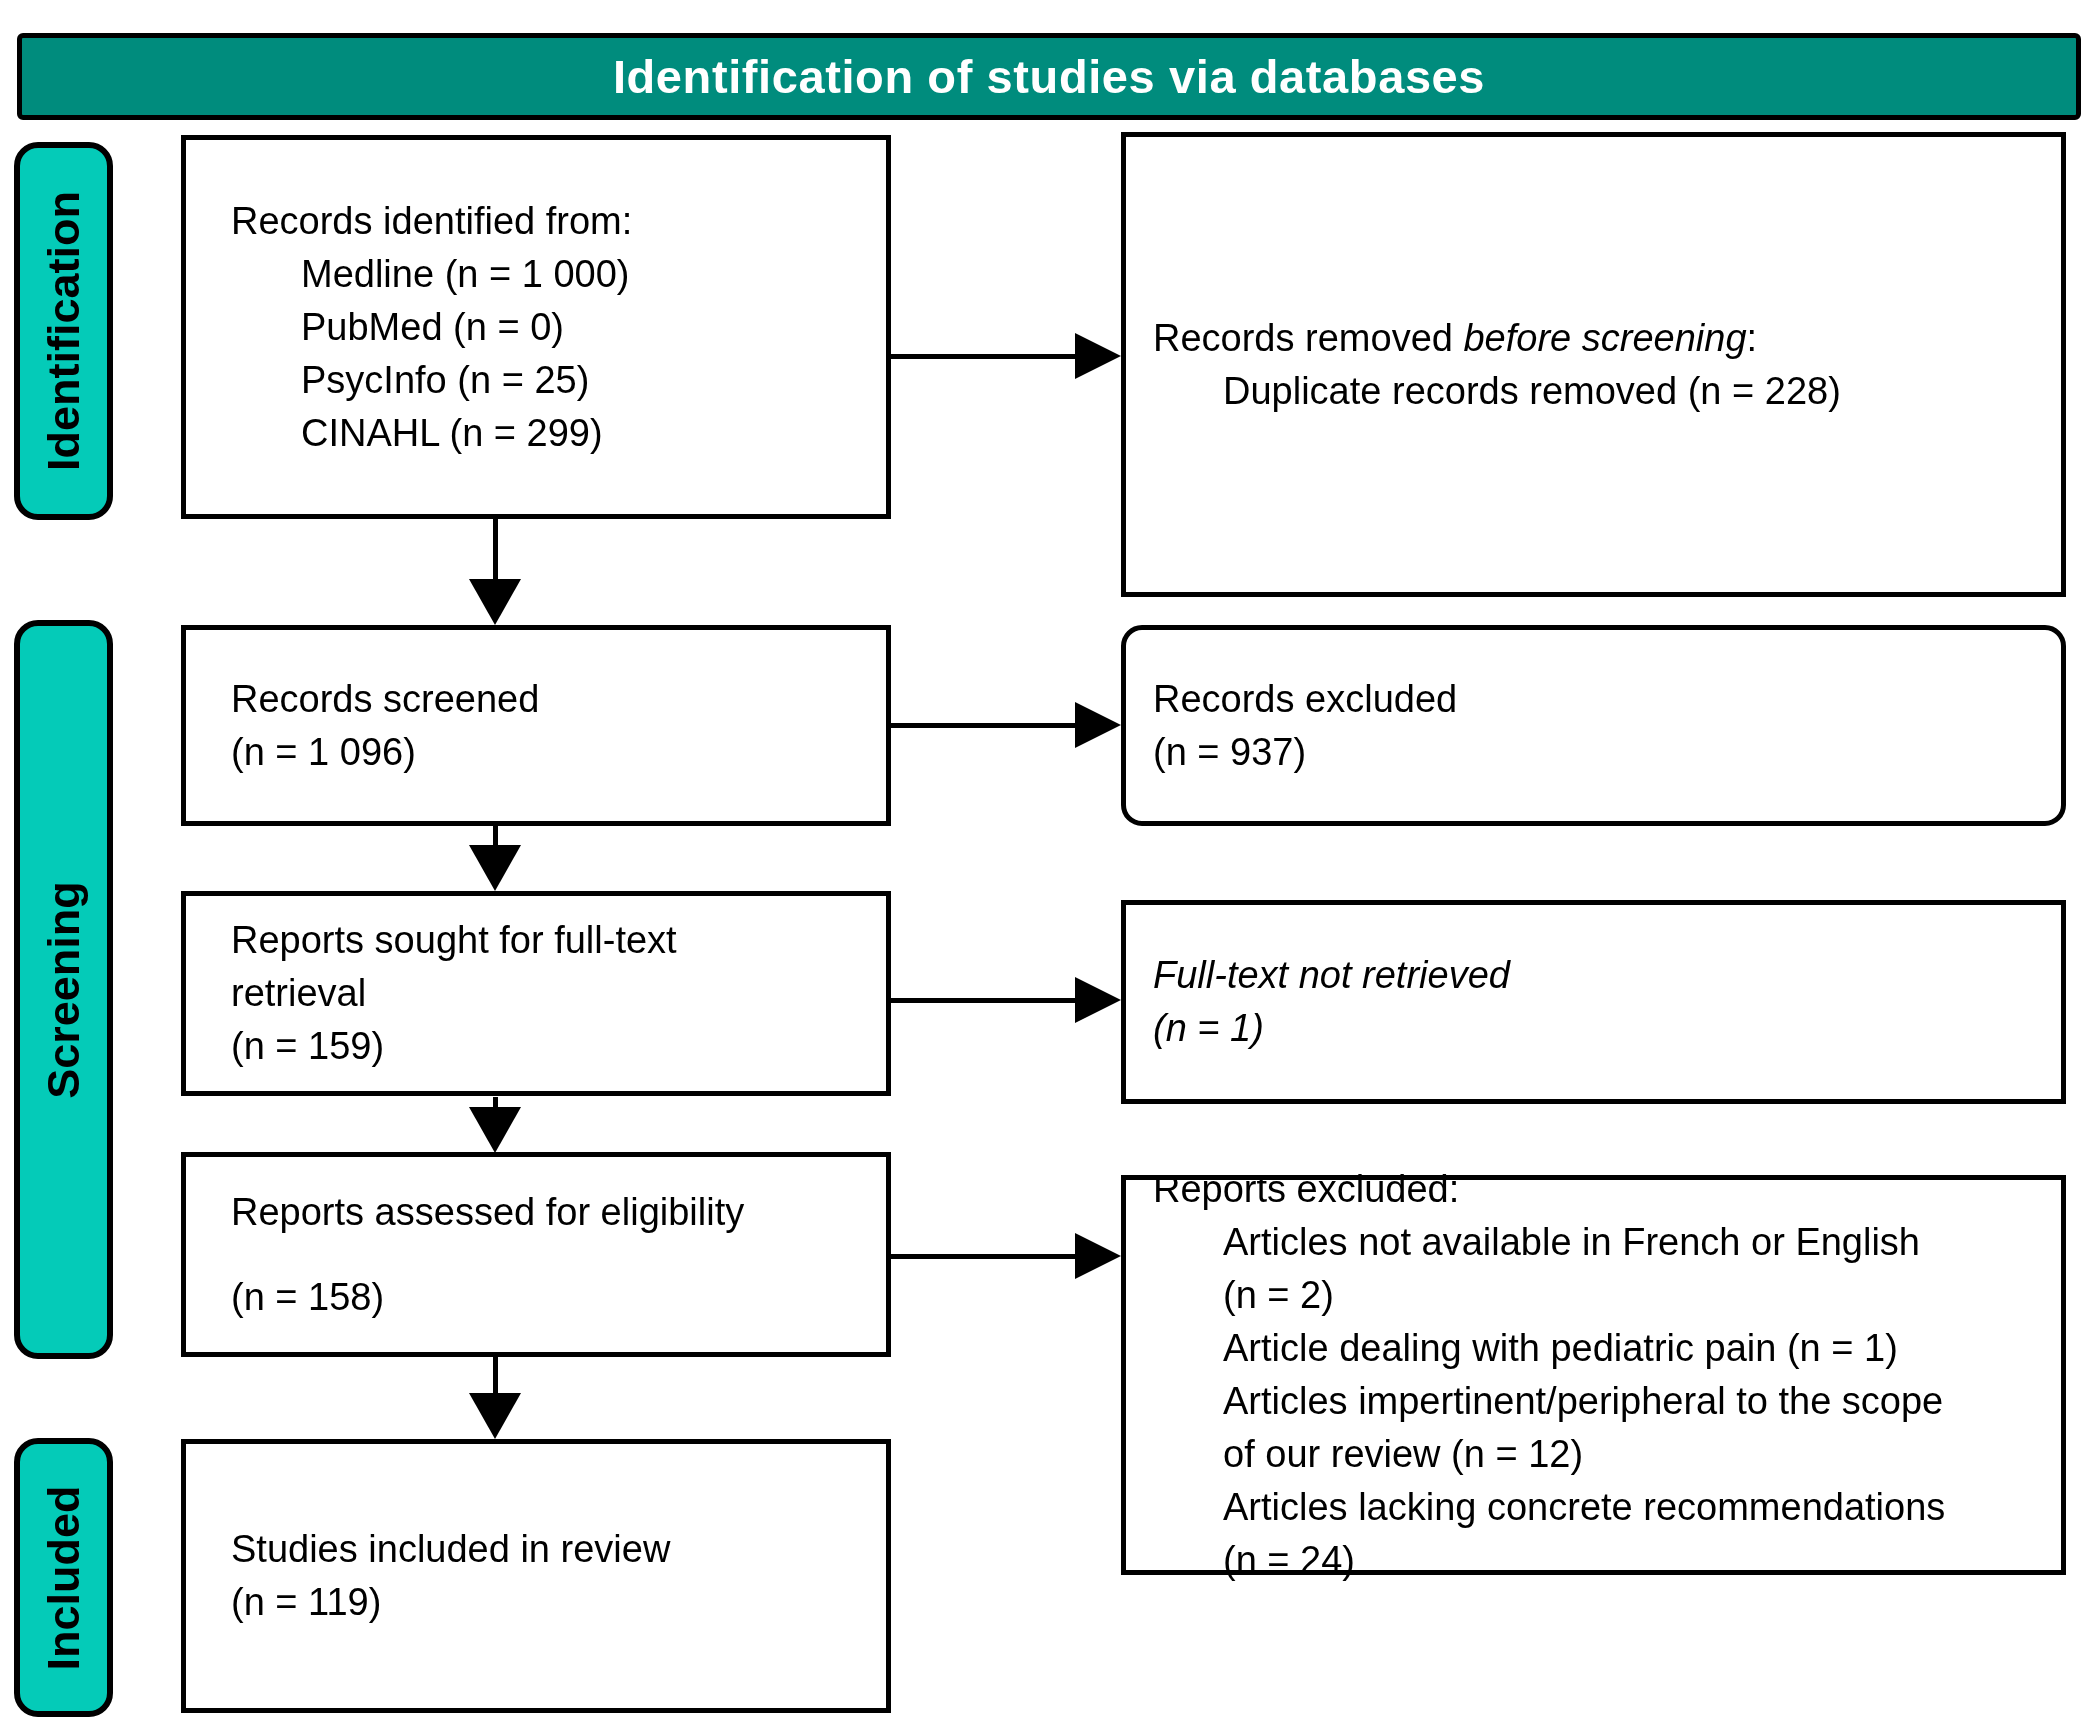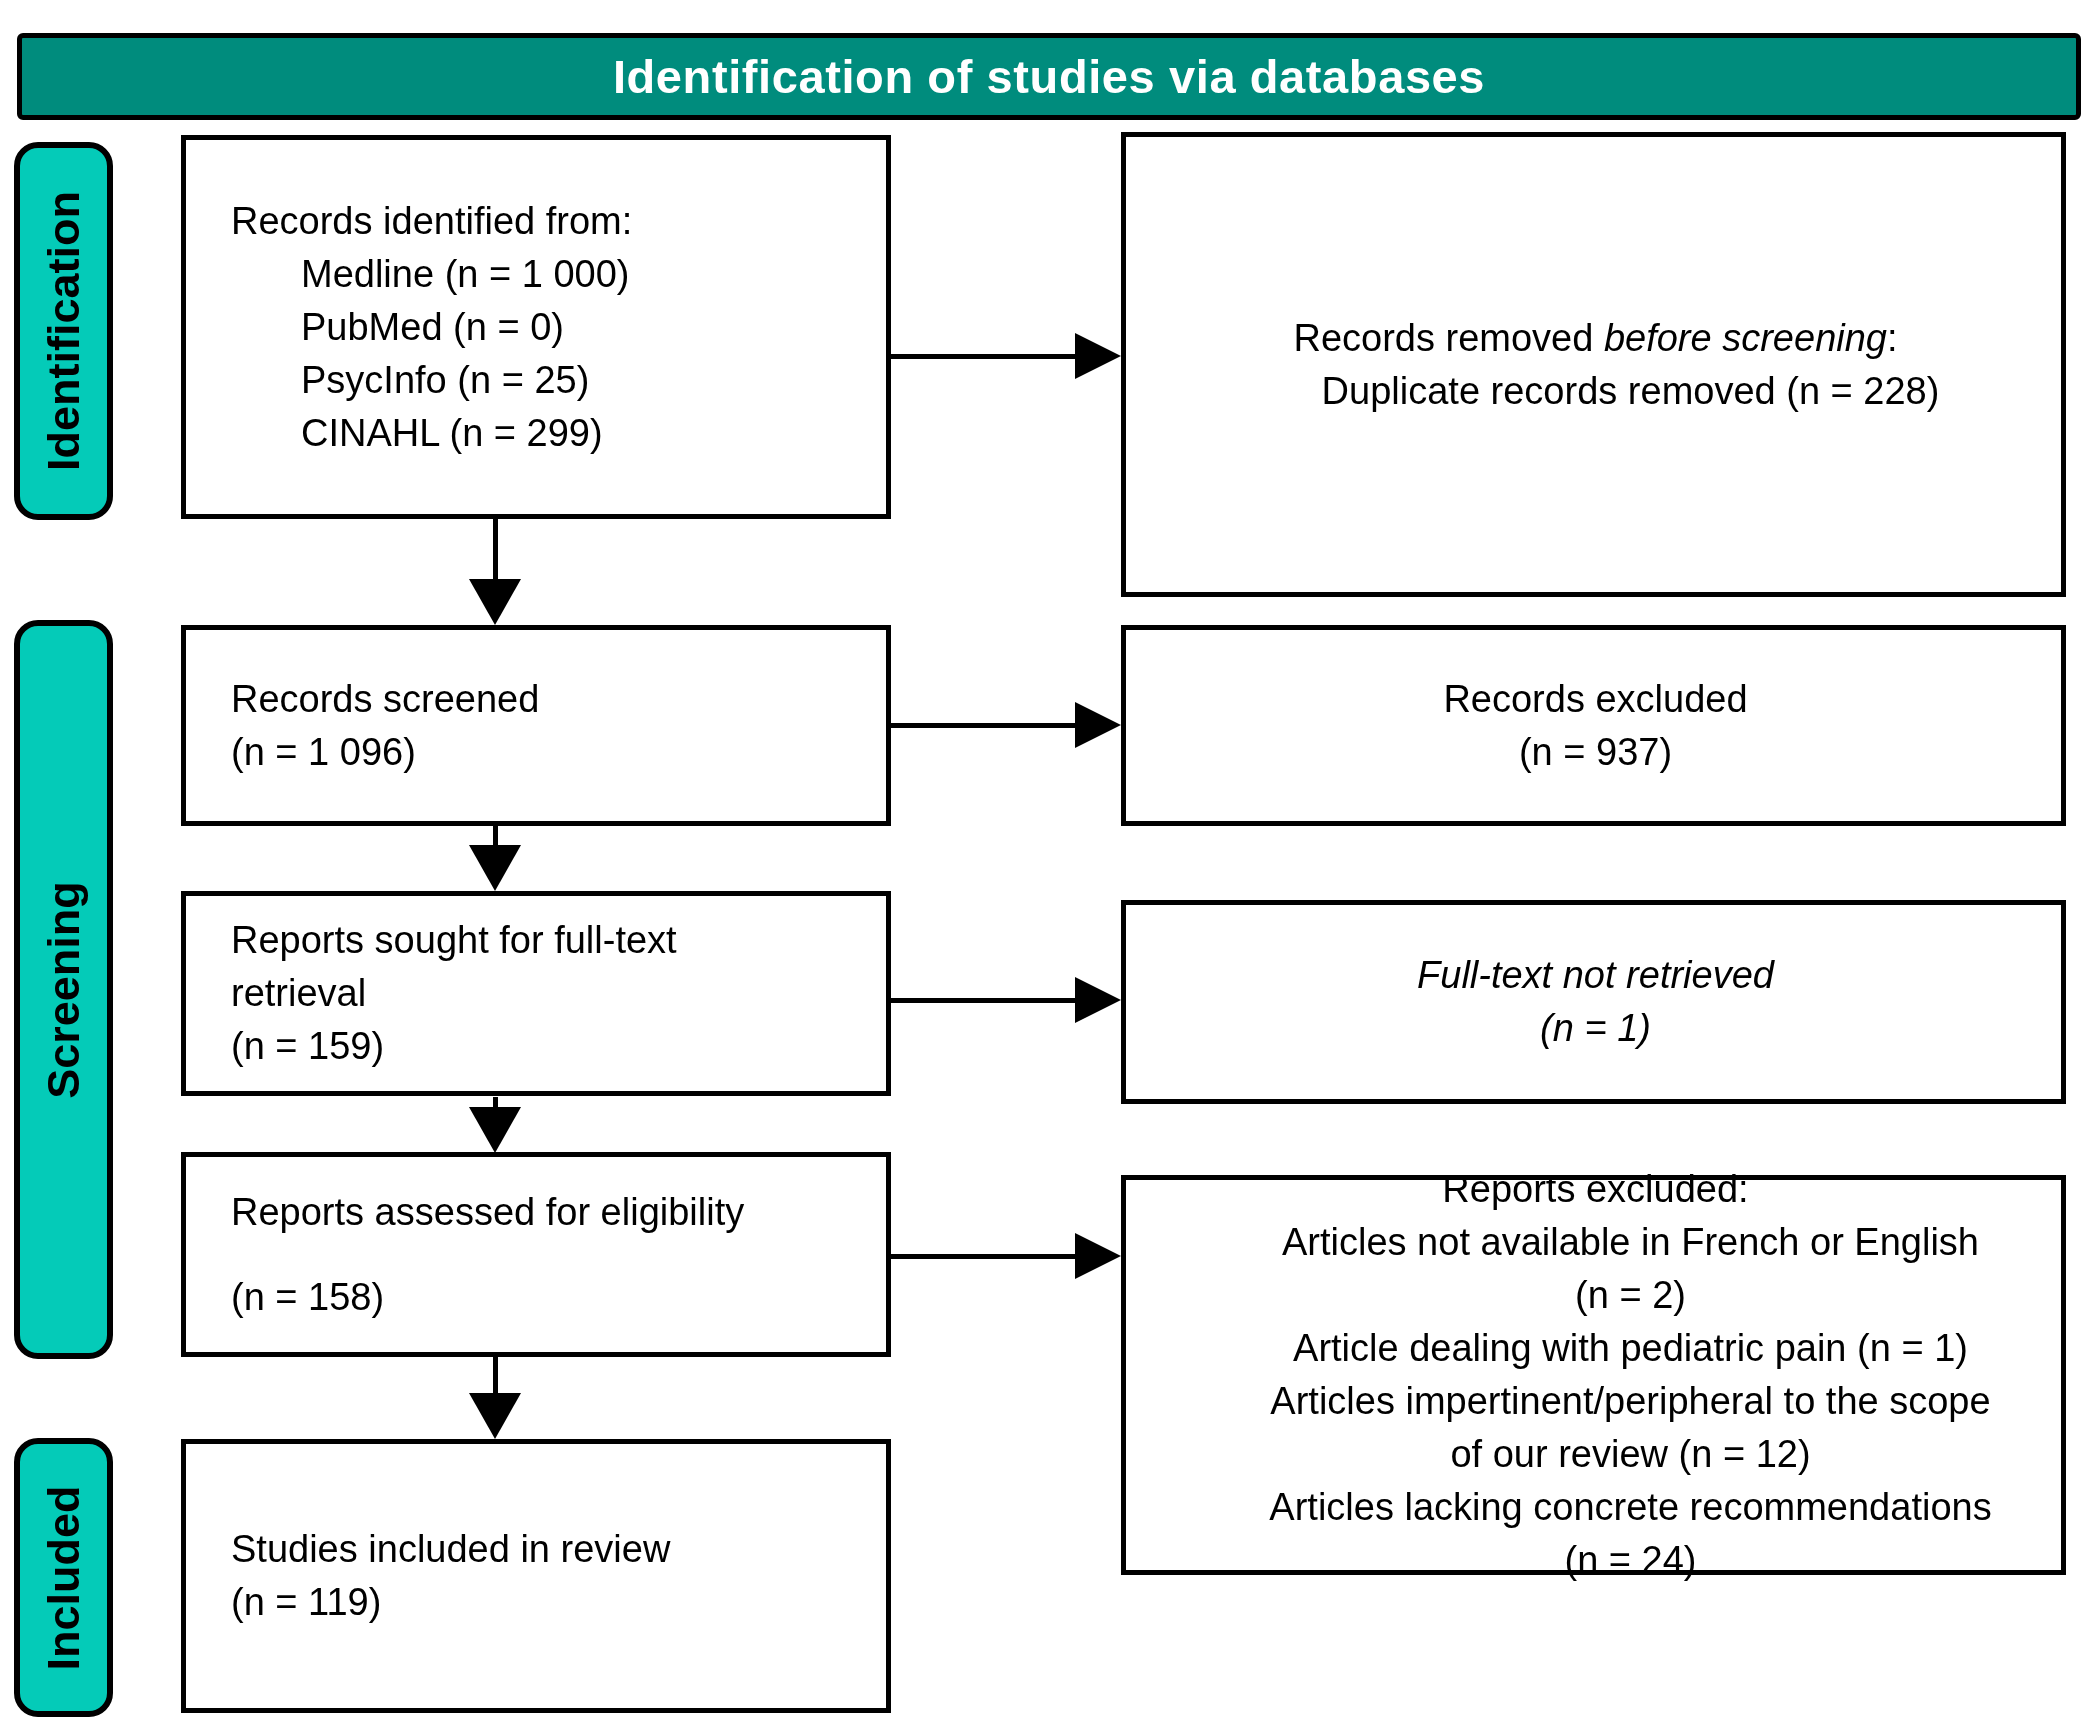--- a/index.html
+++ b/index.html
@@ -54,21 +54,21 @@
 
   
   .fbox{
     position:absolute;
     background:var(--box);
     border:5.2px solid var(--line);
     display:flex;flex-direction:column;justify-content:center;
     padding:17px 23px 17px 45px;
     font-size:38px;line-height:53px;
   }
-  .fbox.right{padding-left:27px;text-align:center;}
+  .fbox.right{padding-left:27px;}
   .line{white-space:nowrap;}
   .indent{padding-left:70px;}
   .left-col{left:181px;width:710px;}
   .right-col{left:1121px;width:945px;}
   .em{font-style:italic;}
 
   
   .varrow{position:absolute;left:469px;width:52px;}
   .varrow .shaft{position:absolute;left:23.5px;top:0;width:5.2px;background:var(--line);}
   .varrow .head{
@@ -132,21 +132,21 @@
   <div class="fbox left-col" style="top:1439px;height:274px;">
     <div class="line">Studies included in review</div>
     <div class="line">(n = 119)</div>
   </div>
 
   <div class="fbox right right-col" style="top:132px;height:465px;">
     <div class="line"><span>Records removed </span><span class="em">before screening</span><span>:</span></div>
     <div class="line indent">Duplicate records removed (n = 228)</div>
   </div>
 
-  <div class="fbox right right-col" style="top:625px;height:201px;">
+  <div class="fbox right right-col" style="top:625px;height:201px;border-radius:21px;">
     <div class="line">Records excluded</div>
     <div class="line">(n = 937)</div>
   </div>
 
   <div class="fbox right right-col" style="top:900px;height:204px;font-style:italic;">
     <div class="line">Full-text not retrieved</div>
     <div class="line">(n = 1)</div>
   </div>
 
   <div class="fbox right right-col" style="top:1175px;height:400px;">

